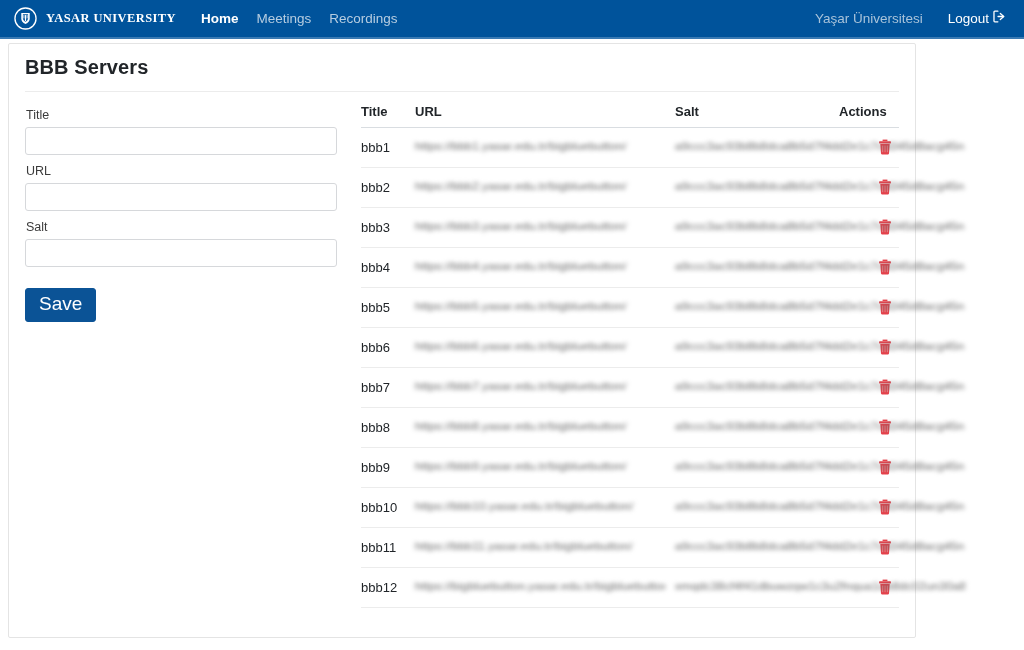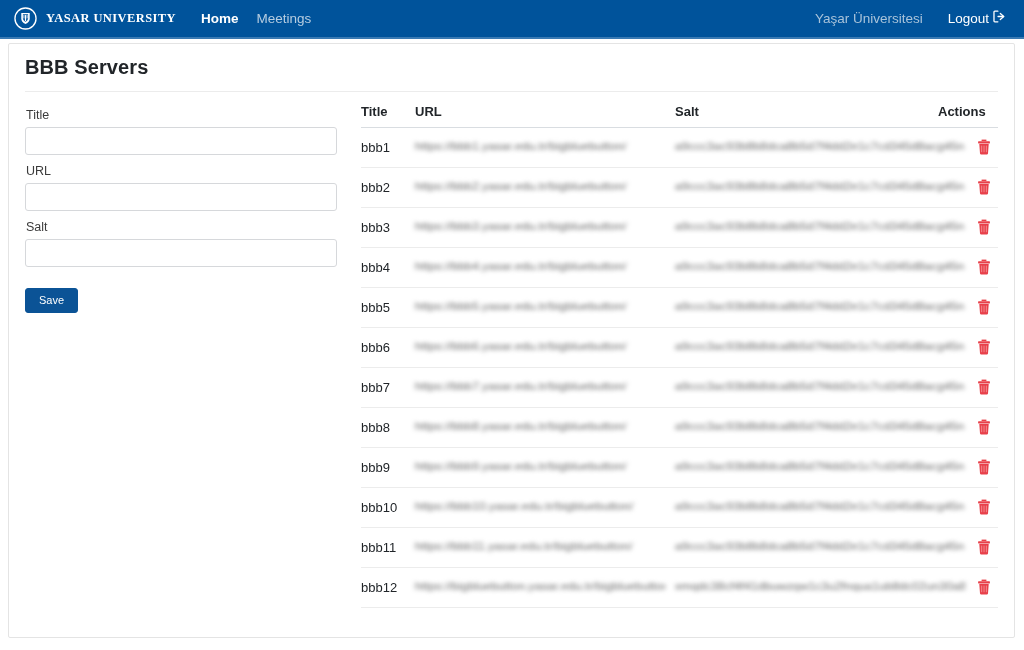--- a/index.html
+++ b/index.html
@@ -69,21 +69,21 @@
   .nav-logout{
     color:#ffffff;font-size:13.5px;font-weight:normal;padding:0 4px 0 8px;
     text-decoration:none;white-space:nowrap;cursor:pointer;
     display:flex;align-items:center;gap:4px;line-height:39px;
   }
 
   
   .card{
     position:absolute;
     left:8px;top:43px;
-    width:1007px;
+    width:908px;
     height:595px;
     background:#ffffff;
     border:1px solid #e4e4e4;
     border-radius:2px;
   }
   .page-title{
     font-size:20px;
     font-weight:bold;
     color:#212529;
     padding:12px 0 0 16px;
@@ -121,21 +121,21 @@
     color:#495057;
     padding:0 8px;
     outline:none;
   }
   .save-btn{
     margin-top:12px;
     background:#0b5396;
     border:1px solid #0b5396;
     color:#ffffff;
     font-family:"Liberation Sans", sans-serif;
-    font-size:11px;
+    font-size:19px;
     padding:5px 13px 6px 13px;
     border-radius:3px;
     cursor:pointer;
     line-height:1.1;
   }
 
   
   .table-col{flex:1 1 auto;padding-left:16px;padding-top:0;}
   table.srv{
     width:100%;
@@ -206,20 +206,21 @@
         <rect x="9.9" y="8.4" width="0.9" height="3.6" fill="#ffffff"></rect>
         <rect x="13.2" y="8.4" width="0.9" height="3.6" fill="#ffffff"></rect>
       </svg>
     </span>
     <span class="brand-text">YASAR UNIVERSITY</span>
   </div>
 
   <div class="nav-links">
     <a class="nav-link active" href="#">Home</a>
     <a class="nav-link" href="#">Meetings</a>
+    <a class="nav-link" href="#">Recordings</a>
   </div>
 
   <div class="nav-right">
     <span class="nav-user">Yaşar Üniversitesi</span>
     <a class="nav-logout" href="#">
       <span>Logout</span>
       <span>
         <svg viewBox="0 0 16 16" width="13" height="13" aria-hidden="true">
           <path d="M6 1.5 H2.2 A1 1 0 0 0 1.2 2.5 V13.5 A1 1 0 0 0 2.2 14.5 H6" fill="none" stroke="#ffffff" stroke-width="1.6" stroke-linecap="round"></path>
           <path d="M9 4.2 L13.2 8 L9 11.8" fill="none" stroke="#ffffff" stroke-width="1.6" stroke-linecap="round" stroke-linejoin="round"></path>

